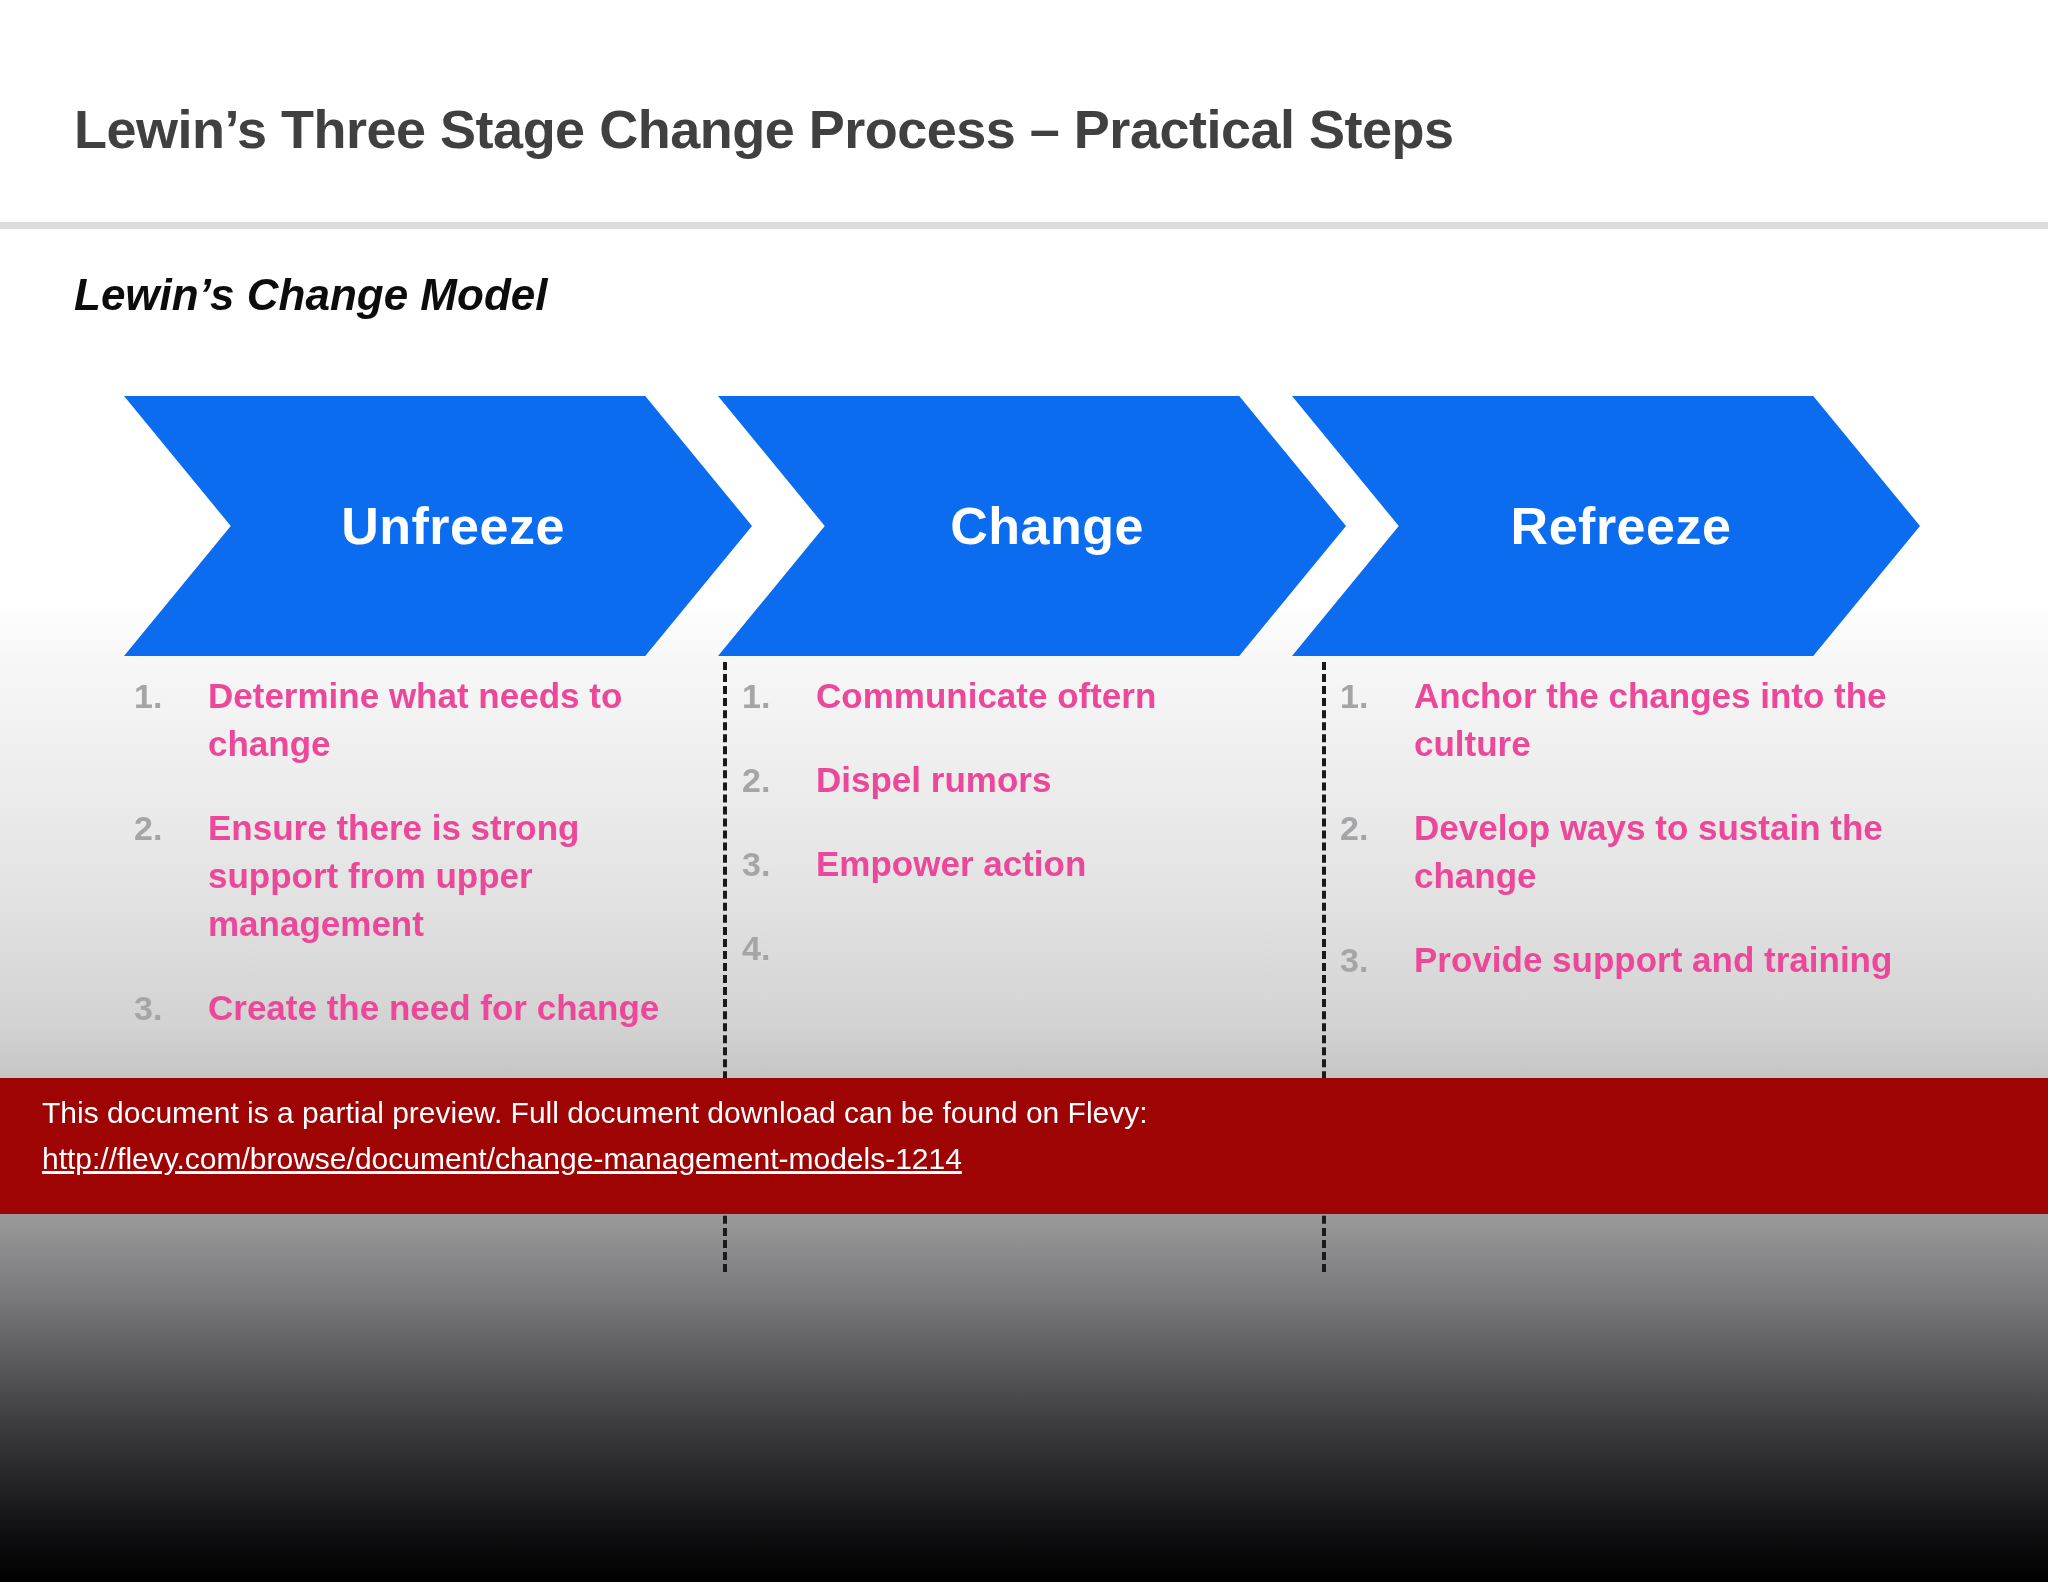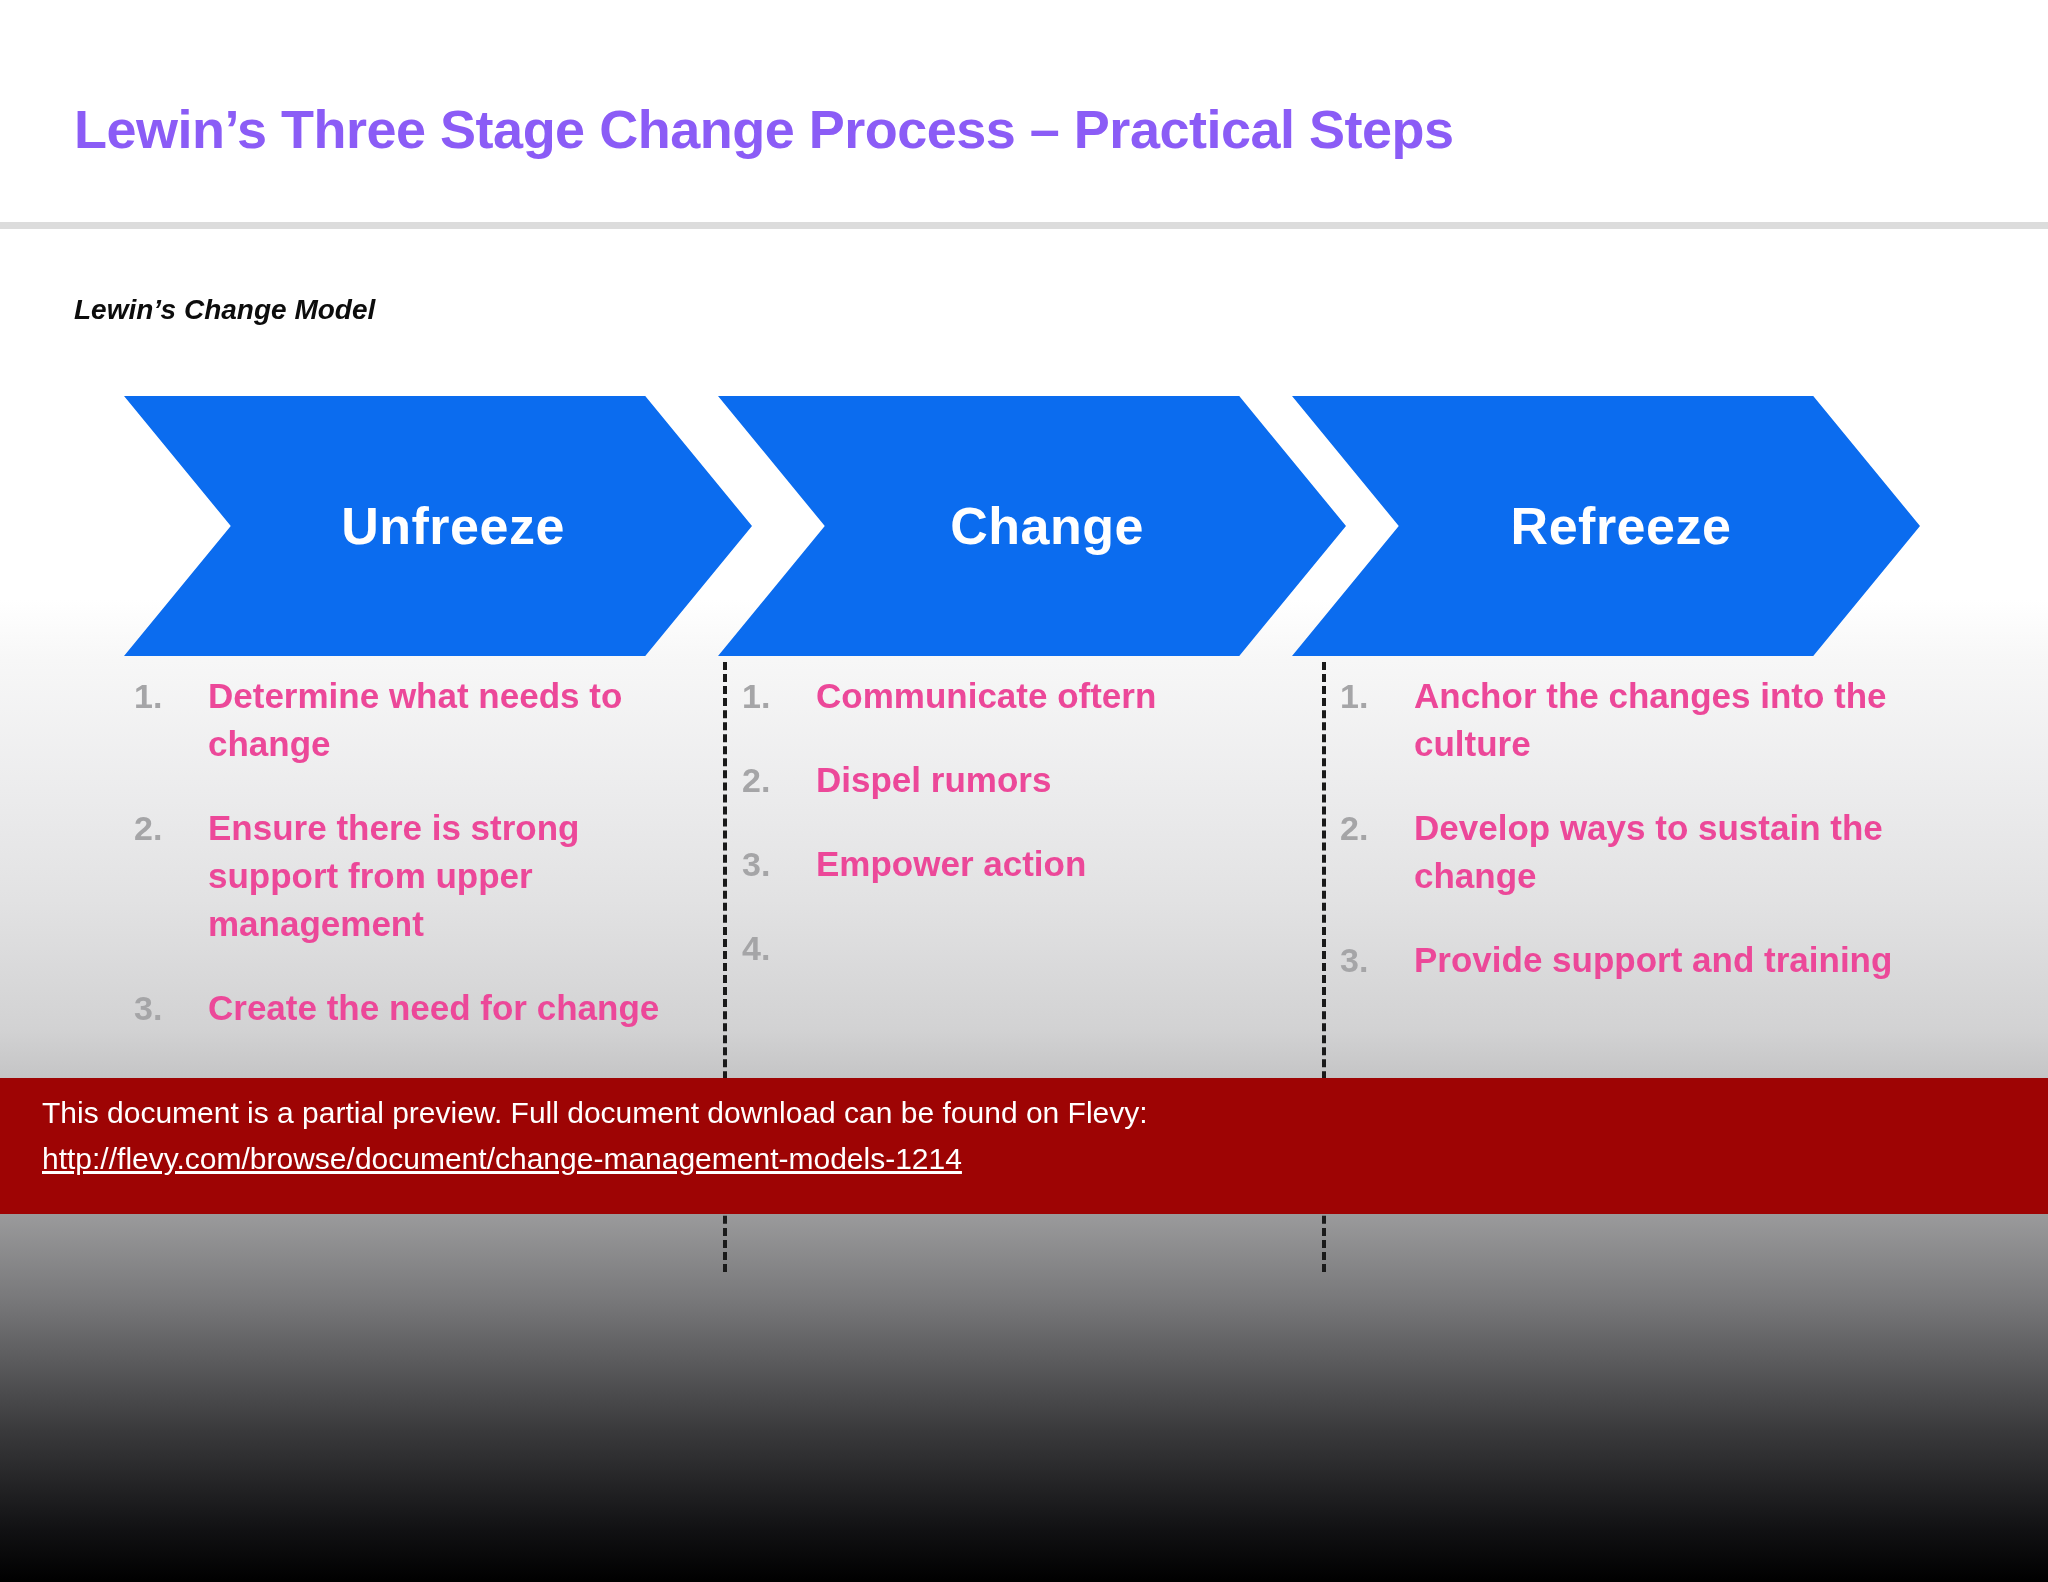--- a/index.html
+++ b/index.html
@@ -36,42 +36,41 @@
         #000000 982px);
   }
 
   
   .title {
     position: absolute;
     left: 74px;
     top: 98px;
     font-size: 54px;
     font-weight: bold;
-    color: #8b5cf6;
+    color: #404040;
     letter-spacing: -0.5px;
     white-space: nowrap;
   }
   .header-rule {
     position: absolute;
     left: 0;
     top: 222px;
     width: 2048px;
     height: 7px;
     background: #dcdcdc;
   }
   .subtitle {
     position: absolute;
     left: 74px;
     top: 270px;
-    font-size: 28px;
+    font-size: 44px;
     font-weight: bold;
     font-style: italic;
     color: #0c0c0c;
     white-space: nowrap;
-    margin-top: 24px;
   }
 
   
   .chev {
     position: absolute;
     top: 396px;
     height: 260px;
     background: #0B6CEF;
   }
   .chev-1 {

